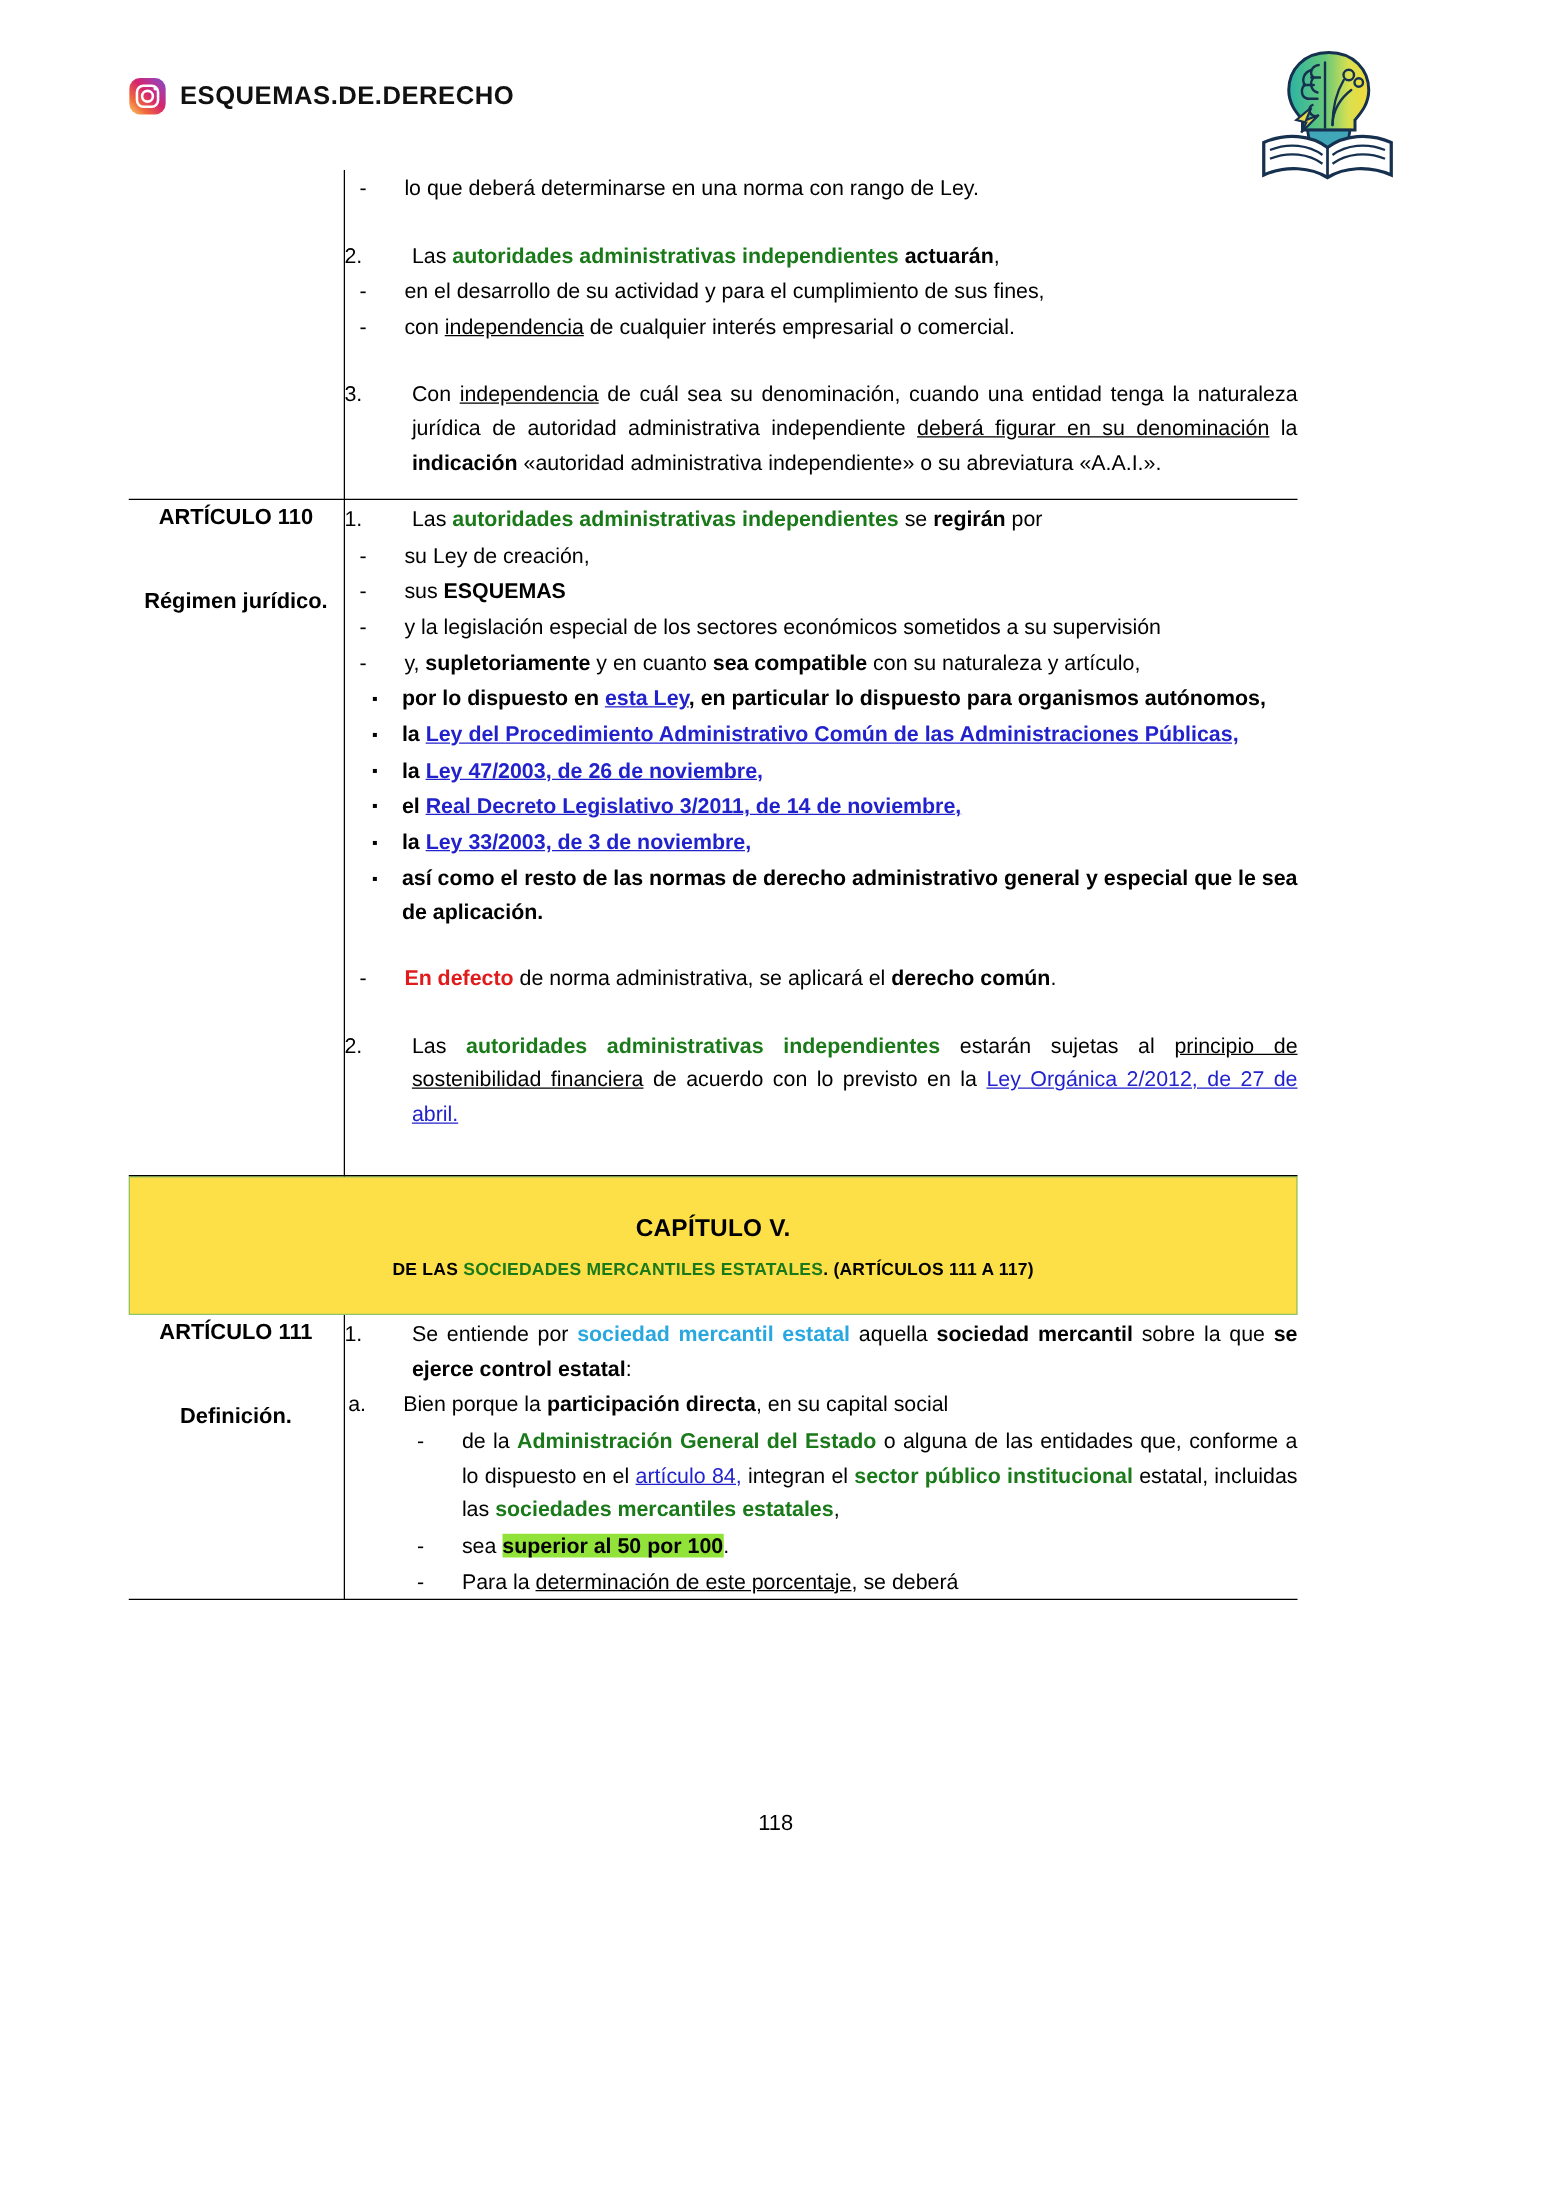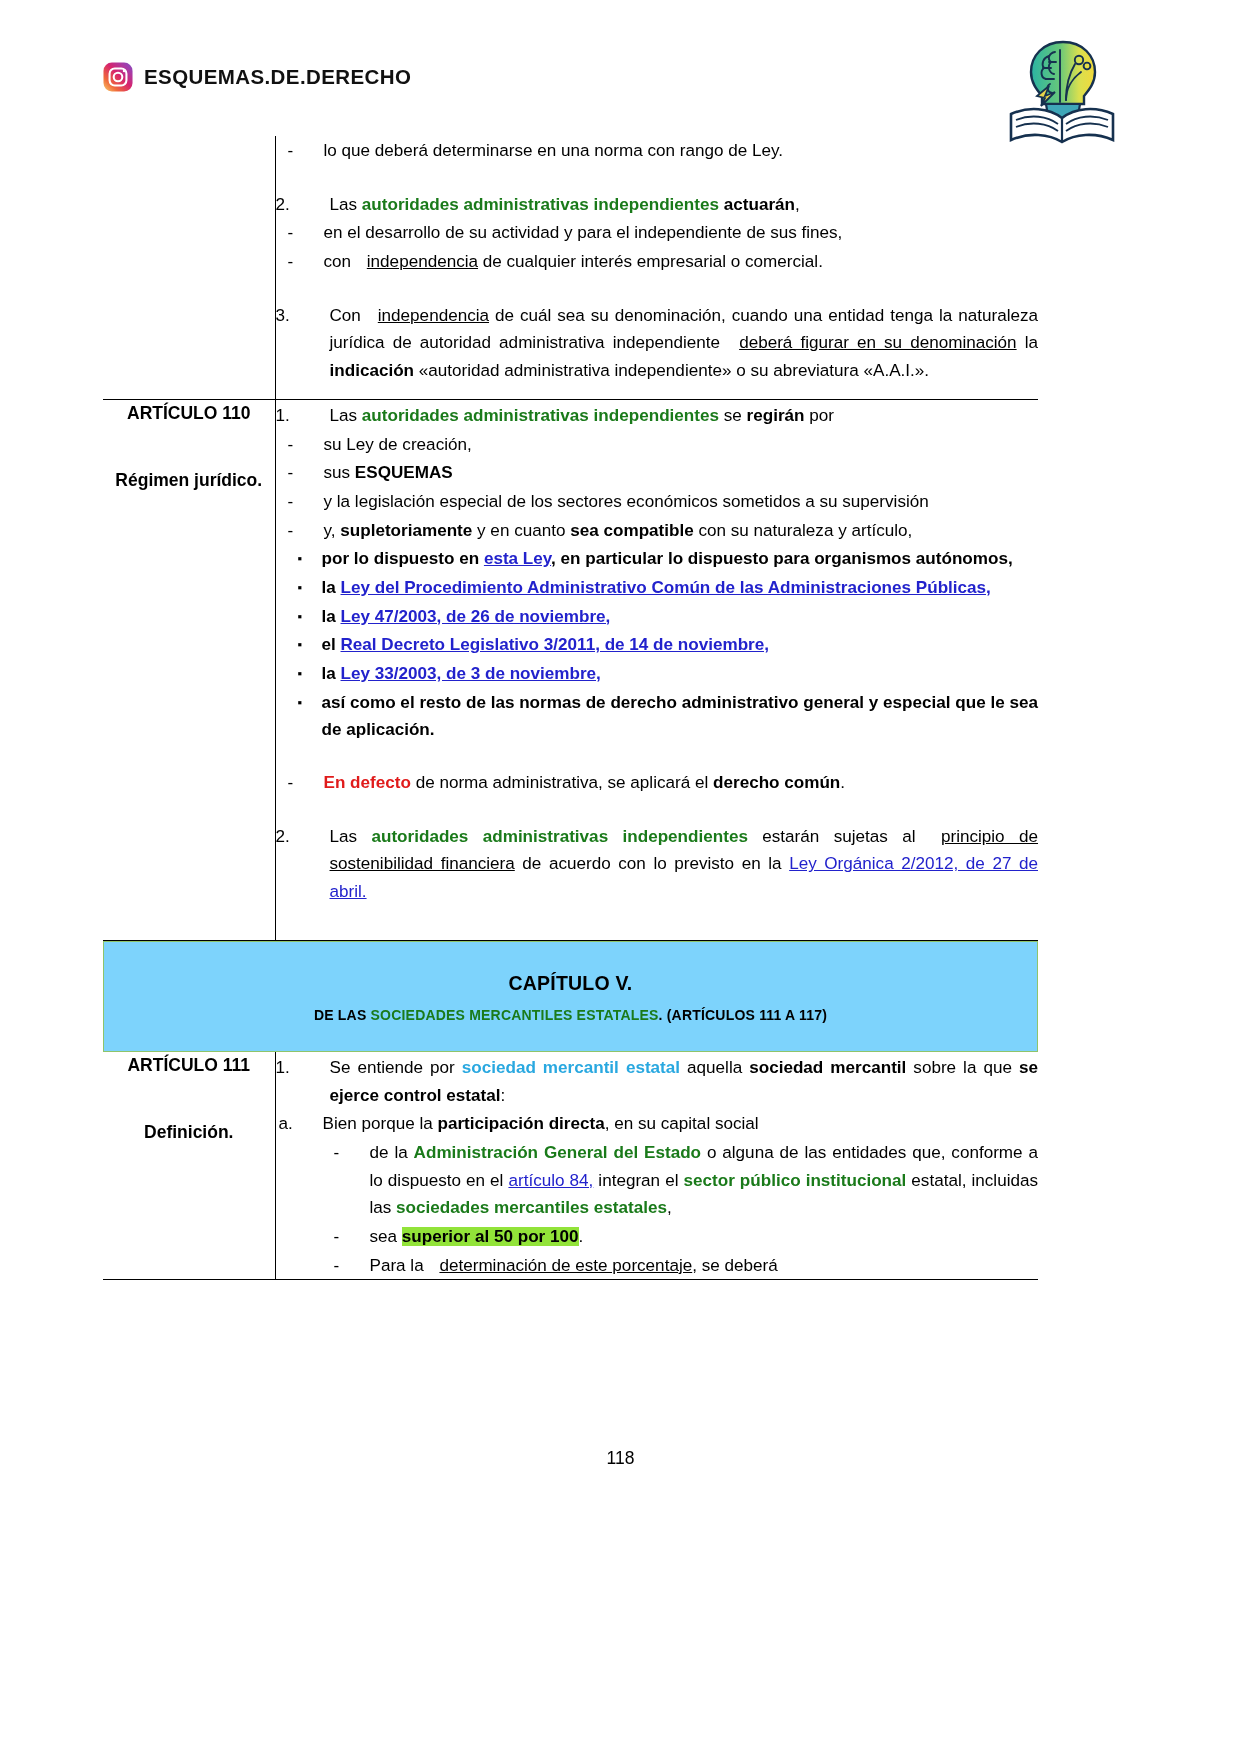--- a/index.html
+++ b/index.html
@@ -161,30 +161,30 @@
 
   
   b, .b { font-weight: bold; }
   .green { color:#1a7a1a; font-weight: bold; }
   .cyan { color:#29a8e0; font-weight: bold; }
   .red { color:#e01b1b; font-weight: bold; }
   .link {
     color:#2222cc;
     text-decoration: underline;
   }
-  .u { text-decoration: underline; margin-left: 11px; }
+  .u { text-decoration: underline; }
   .hl { background:#92e339; }
   .just { text-align: justify; }
 
   
   .banner-row td {
     padding: 0;
   }
   .banner {
-    background: #7dd3fc;
+    background: #fde047;
     border: 1.4px solid #8fc46a;
     padding: 30px 20px 28px 20px;
     text-align: center;
   }
   .banner .l1 {
     font-size: 19.5px;
     font-weight: bold;
     letter-spacing: 0.2px;
     margin-bottom: 12px;
   }
@@ -297,21 +297,21 @@
 
         <div class="spacer-md"></div>
 
         <div class="num-item">
           <div class="marker">2.</div>
           <div class="body"><span>Las </span><span class="green">autoridades administrativas independientes</span><span class="b"> </span><b>actuarán</b><span>,</span></div>
         </div>
 
         <div class="dash-item">
           <div class="marker">-</div>
-          <div class="body">en el desarrollo de su actividad y para el independiente de sus fines,</div>
+          <div class="body">en el desarrollo de su actividad y para el cumplimiento de sus fines,</div>
         </div>
 
         <div class="dash-item">
           <div class="marker">-</div>
           <div class="body">con <span class="u">independencia</span> de cualquier interés empresarial o comercial.</div>
         </div>
 
         <div class="spacer-md"></div>
 
         <div class="num-item">

